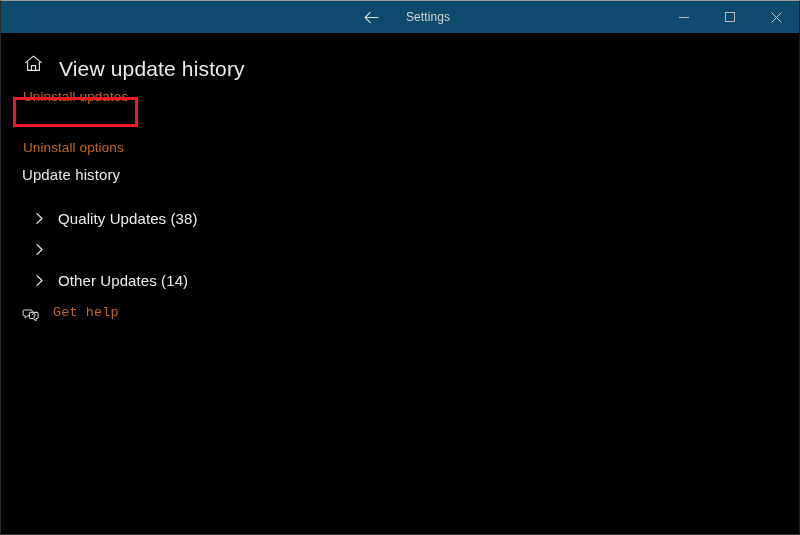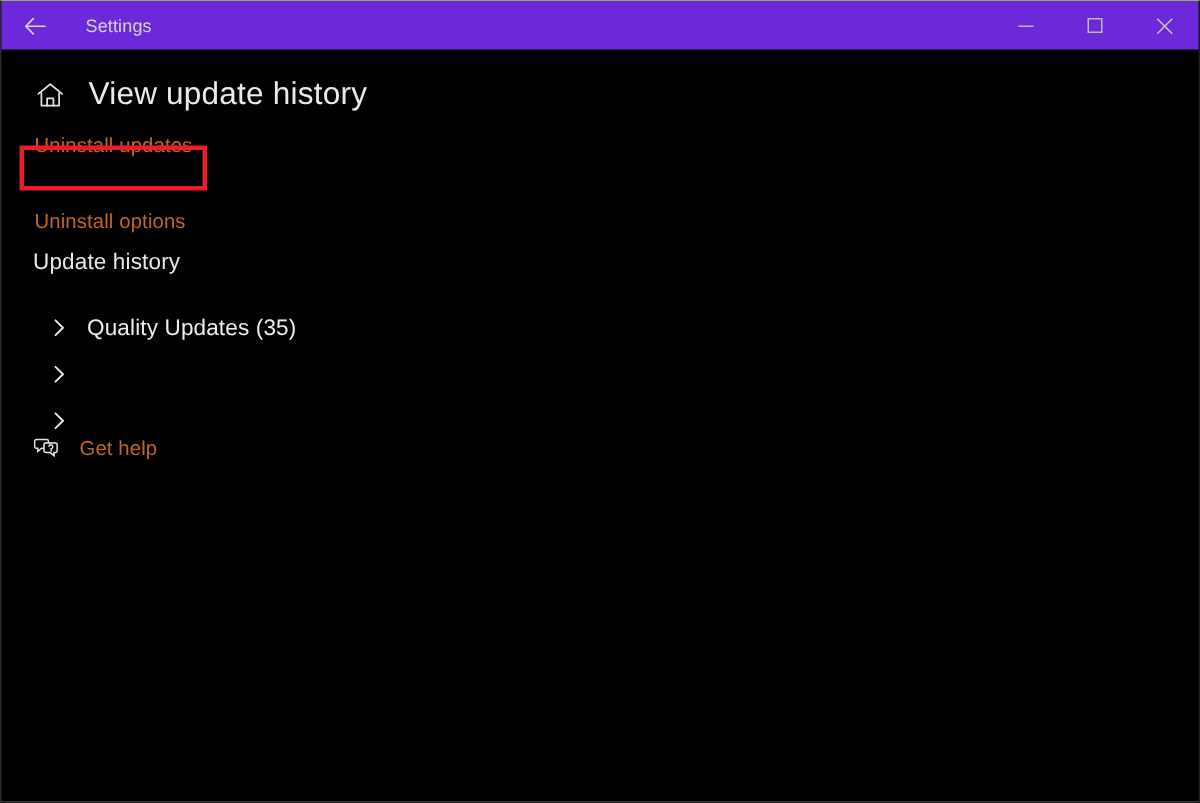--- a/index.html
+++ b/index.html
@@ -26,23 +26,24 @@
     border-right: 1px solid #1c1c1c;
     border-bottom: 1px solid #3a3a3a;
   }
 
   
   #titlebar {
     position: absolute;
     left: 0; top: 0;
     width: 798px;
     height: 32px;
-    background: #6d28d9;
-    display: flex;
-    align-items: center;
+    background: #0c4a6e;
+    display: flex;
+    align-items: center;
+    justify-content: center;
   }
   #back-button {
     width: 44px;
     height: 32px;
     display: flex;
     align-items: center;
     justify-content: center;
   }
   #back-button svg { display: block; }
   #app-title {
@@ -66,21 +67,21 @@
     justify-content: center;
   }
   .caption-btn svg { display: block; }
 
   
   #page-header {
     position: absolute;
     left: 0;
     top: 44px;
     display: flex;
-    align-items: center;
+    align-items: flex-end;
   }
   #home-button {
     width: 36px;
     height: 36px;
     margin-left: 14px;
     display: flex;
     align-items: center;
     justify-content: center;
   }
   #home-button svg { display: block; }
@@ -159,23 +160,24 @@
     color: #ececec;
     margin-left: 9px;
     letter-spacing: .1px;
     white-space: nowrap;
   }
 
   
   #get-help-row {
     position: absolute;
     left: 20px;
-    top: 287px;
-    display: flex;
-    align-items: center;
+    top: 304px;
+    display: flex;
+    align-items: flex-start;
+    font-family: Liberation Mono, monospace;
   }
   #get-help-icon {
     width: 20px;
     height: 20px;
     display: flex;
     align-items: center;
     justify-content: center;
     flex: none;
   }
   #get-help-icon svg { display: block; }
@@ -253,37 +255,38 @@
   <div id="section-heading">Update history</div>
 
   <div id="category-list">
 
     <div class="category-row">
       <span class="chev">
         <svg width="13" height="13" viewBox="0 0 13 13" fill="none" stroke="#e6e6e6" stroke-width="1.3" stroke-linecap="round" stroke-linejoin="round">
           <path d="M4 1.6 L9 6.5 L4 11.4"></path>
         </svg>
       </span>
-      <span class="category-label">Quality Updates (35)</span>
+      <span class="category-label">Quality Updates (38)</span>
     </div>
 
     <div class="category-row">
       <span class="chev">
         <svg width="13" height="13" viewBox="0 0 13 13" fill="none" stroke="#e6e6e6" stroke-width="1.3" stroke-linecap="round" stroke-linejoin="round">
           <path d="M4 1.6 L9 6.5 L4 11.4"></path>
         </svg>
       </span>
     </div>
 
     <div class="category-row">
       <span class="chev">
         <svg width="13" height="13" viewBox="0 0 13 13" fill="none" stroke="#e6e6e6" stroke-width="1.3" stroke-linecap="round" stroke-linejoin="round">
           <path d="M4 1.6 L9 6.5 L4 11.4"></path>
         </svg>
       </span>
+      <span class="category-label">Other Updates (14)</span>
     </div>
   </div>
 
   <div id="get-help-row">
     <span id="get-help-icon">
       <svg width="18" height="18" viewBox="0 0 18 18" fill="none">
         <path d="M2.2 4.0 h7.0 a1.1 1.1 0 0 1 1.1 1.1 v3.6 a1.1 1.1 0 0 1 -1.1 1.1 h-3.4 l-2.6 2.1 v-2.1 h-1.0 a1.1 1.1 0 0 1 -1.1 -1.1 v-3.6 a1.1 1.1 0 0 1 1.1 -1.1 z" fill="#000000" stroke="#e2e2e2" stroke-width="1"></path>
         <path d="M8.4 6.3 h6.6 a1.1 1.1 0 0 1 1.1 1.1 v4.1 a1.1 1.1 0 0 1 -1.1 1.1 h-1.0 v2.2 l-2.7 -2.2 h-2.9 a1.1 1.1 0 0 1 -1.1 -1.1 v-4.1 a1.1 1.1 0 0 1 1.1 -1.1 z" fill="#000000" stroke="#efefef" stroke-width="1"></path>
         <path d="M10.6 8.6 a1.3 1.3 0 1 1 1.5 1.5 v0.7" stroke="#efefef" stroke-width="0.95" stroke-linecap="round"></path>
         <circle cx="12.1" cy="11.6" r="0.55" fill="#efefef"></circle>

